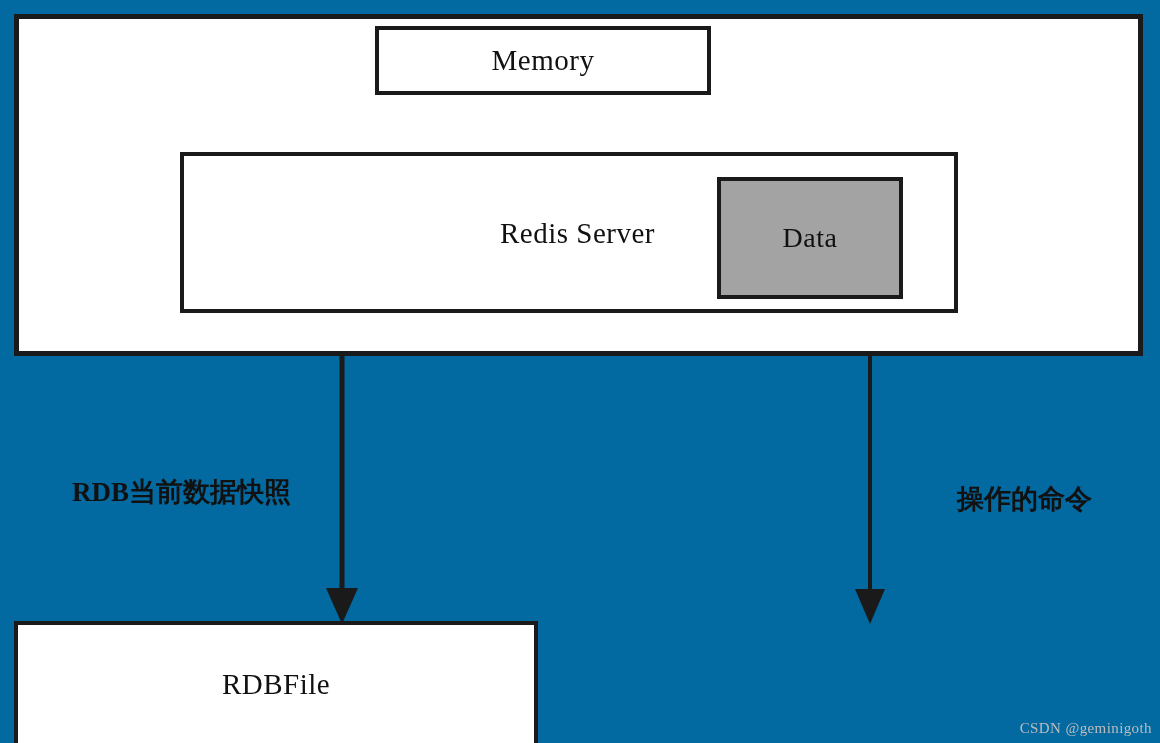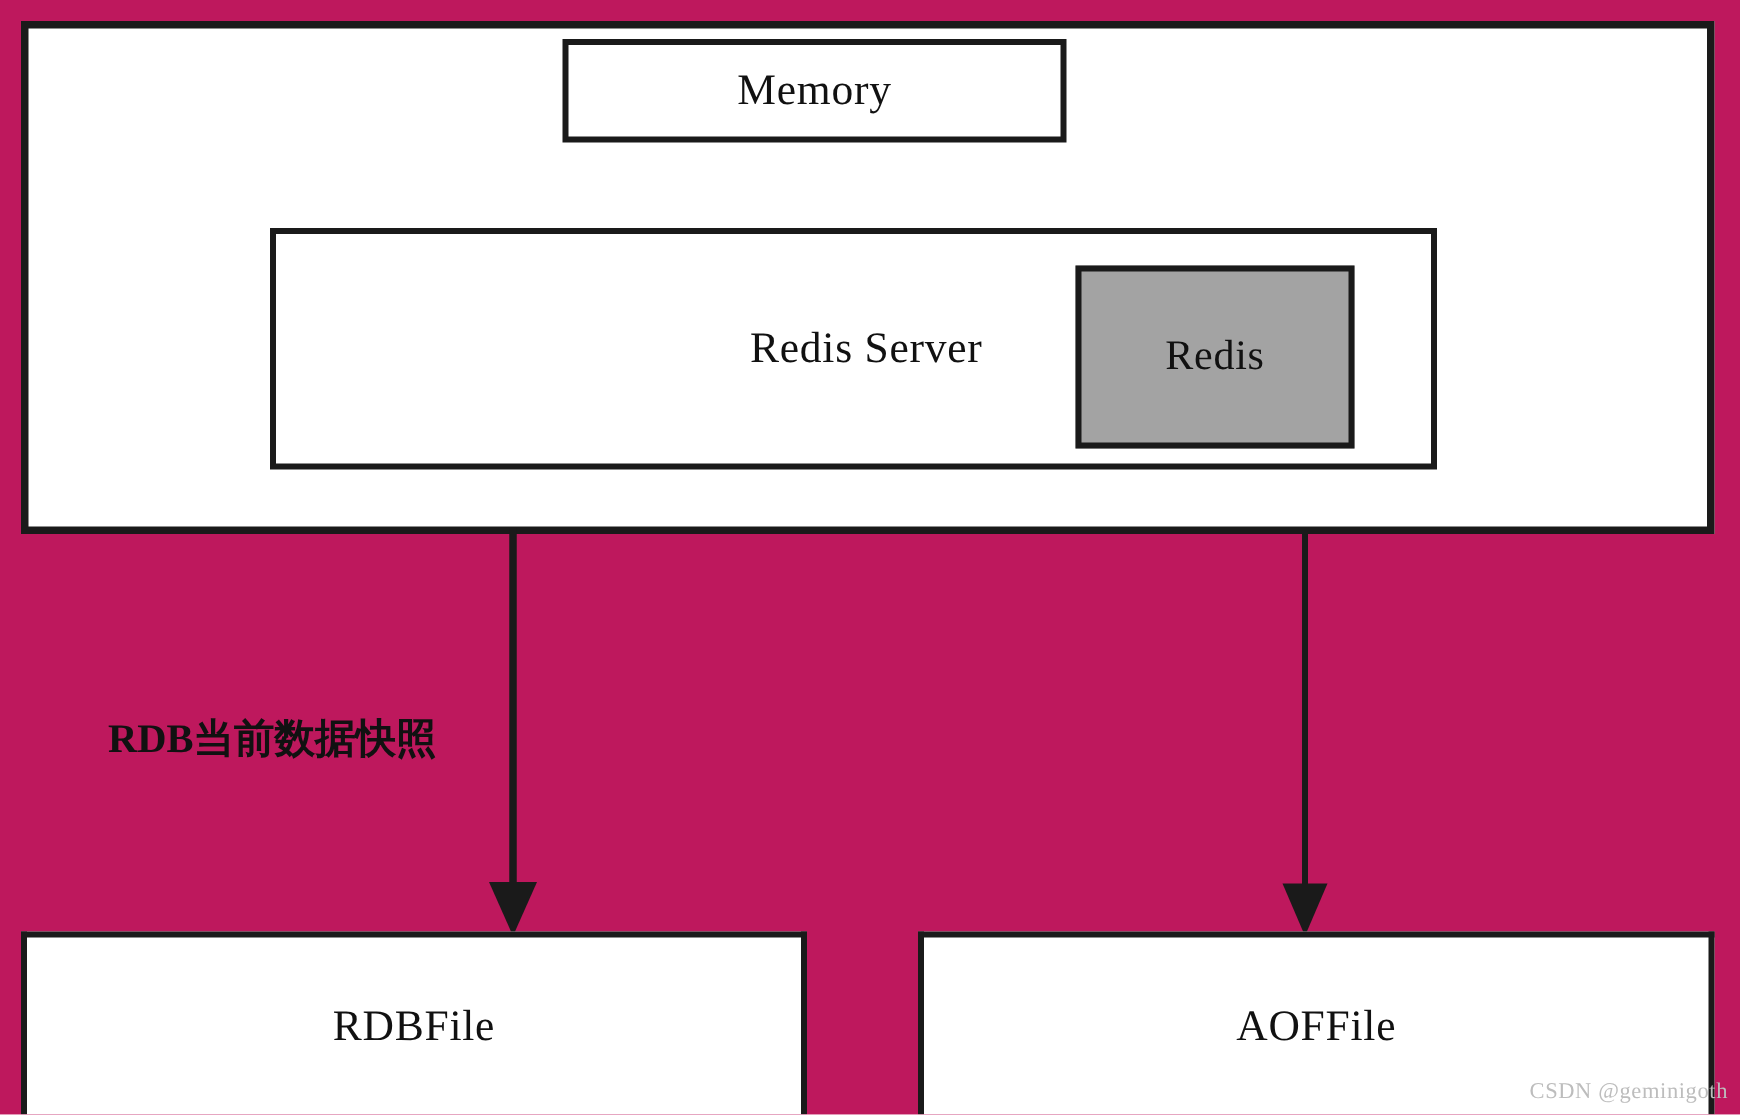--- a/index.html
+++ b/index.html
@@ -4,21 +4,21 @@
 <style>
   html, body {
     margin: 0;
     padding: 0;
     background: #ffffff;
   }
   #canvas {
     position: relative;
     width: 1160px;
     height: 743px;
-    background: #be185d;
+    background: #0369a1;
     overflow: hidden;
     font-family: "Liberation Serif", "DejaVu Serif", serif;
   }
 
   .box {
     position: absolute;
     box-sizing: border-box;
     background: #ffffff;
     border: 4px solid #1a1a1a;
     display: flex;
@@ -141,37 +141,35 @@
 
   <div class="box" id="memory-box">
     <span class="box-label">Memory</span>
   </div>
 
   <div class="box" id="redis-server-box">
     <span class="box-label" id="redis-server-label">Redis Server</span>
   </div>
 
   <div class="box" id="data-box">
-    <span class="box-label">Redis</span>
+    <span class="box-label">Data</span>
   </div>
 
   <svg class="arrow" id="rdb-arrow" style="left:320px; top:352px; width:48px; height:278px;" viewBox="0 0 48 278">
     <line x1="22" y1="0" x2="22" y2="248" stroke="#1a1a1a" stroke-width="5"></line>
     <polygon points="22,272 6,236 38,236" fill="#1a1a1a"></polygon>
   </svg>
 
   <svg class="arrow" id="aof-arrow" style="left:848px; top:352px; width:48px; height:278px;" viewBox="0 0 48 278">
     <line x1="22" y1="0" x2="22" y2="248" stroke="#1a1a1a" stroke-width="4"></line>
     <polygon points="22,272 7,237 37,237" fill="#1a1a1a"></polygon>
   </svg>
 
   <div class="edge-label" id="rdb-arrow-label">RDB当前数据快照</div>
+  <div class="edge-label" id="aof-arrow-label">操作的命令</div>
 
   <div class="box" id="rdb-file-box">
     <span class="box-label">RDBFile</span>
-  </div>
-  <div class="box" id="aof-file-box">
-    <span class="box-label">AOFFile</span>
   </div>
 
   <div id="watermark">CSDN @geminigoth</div>
 
 </div>
 
 </body></html>

